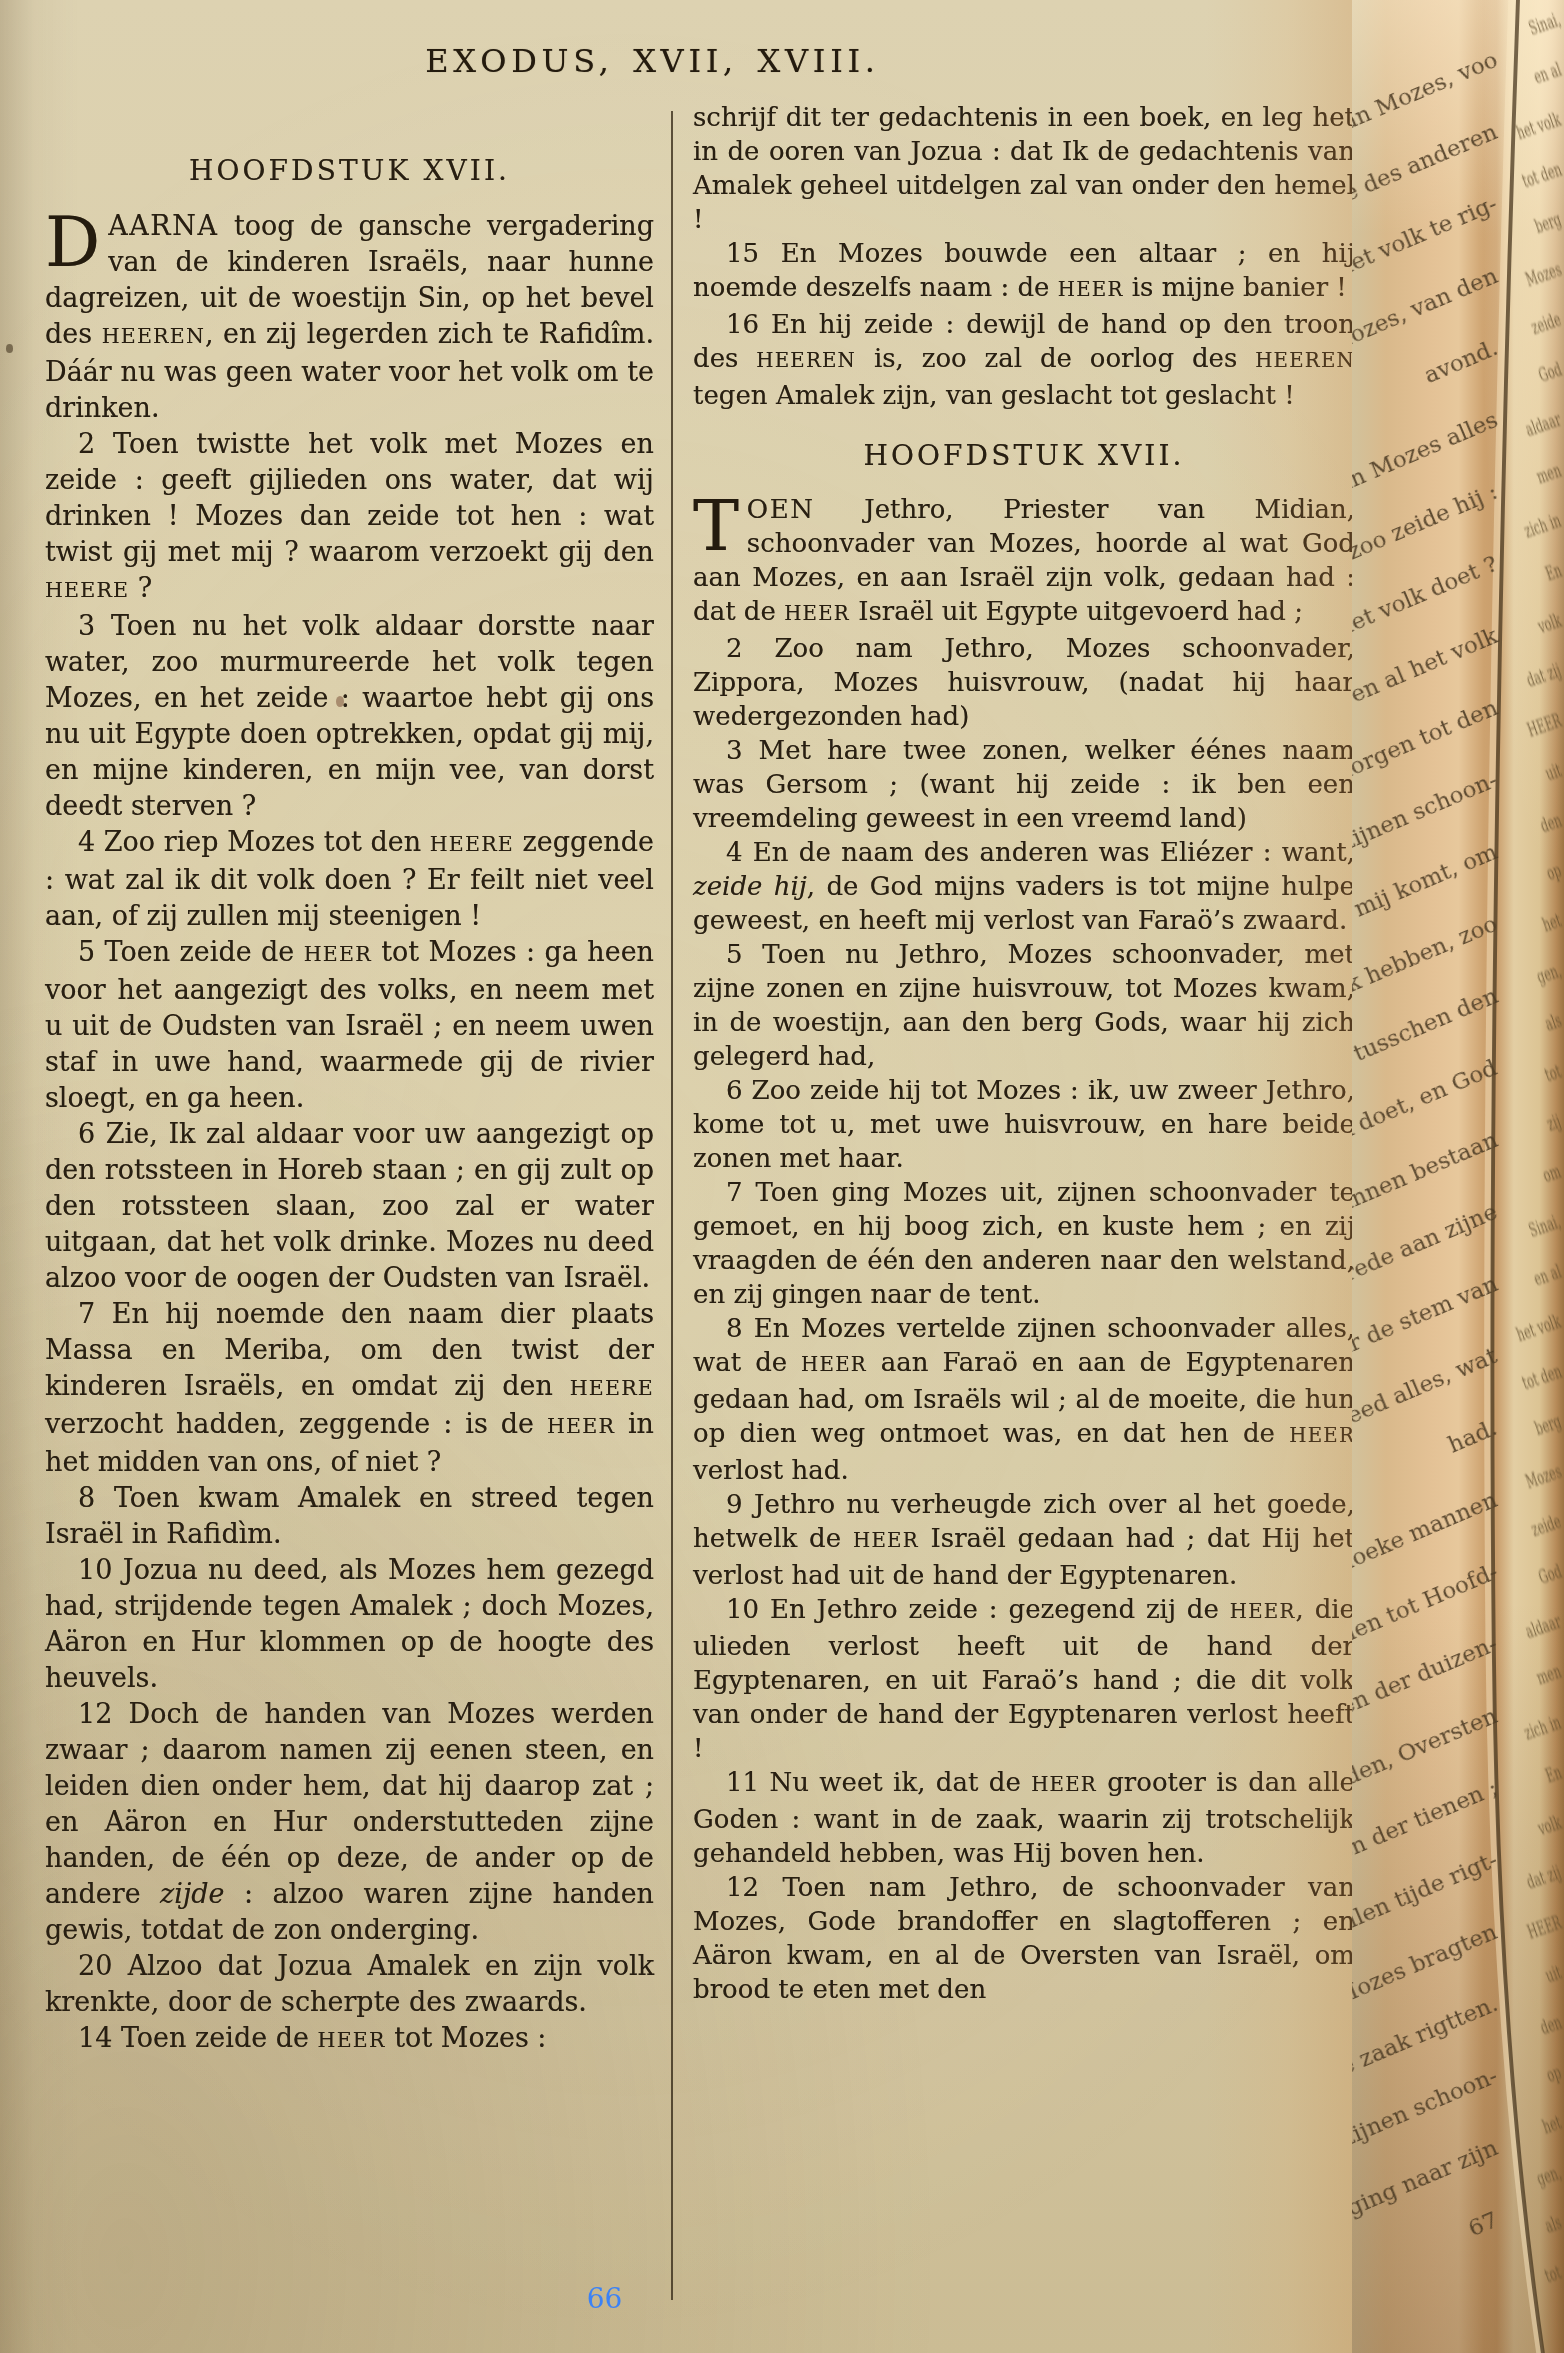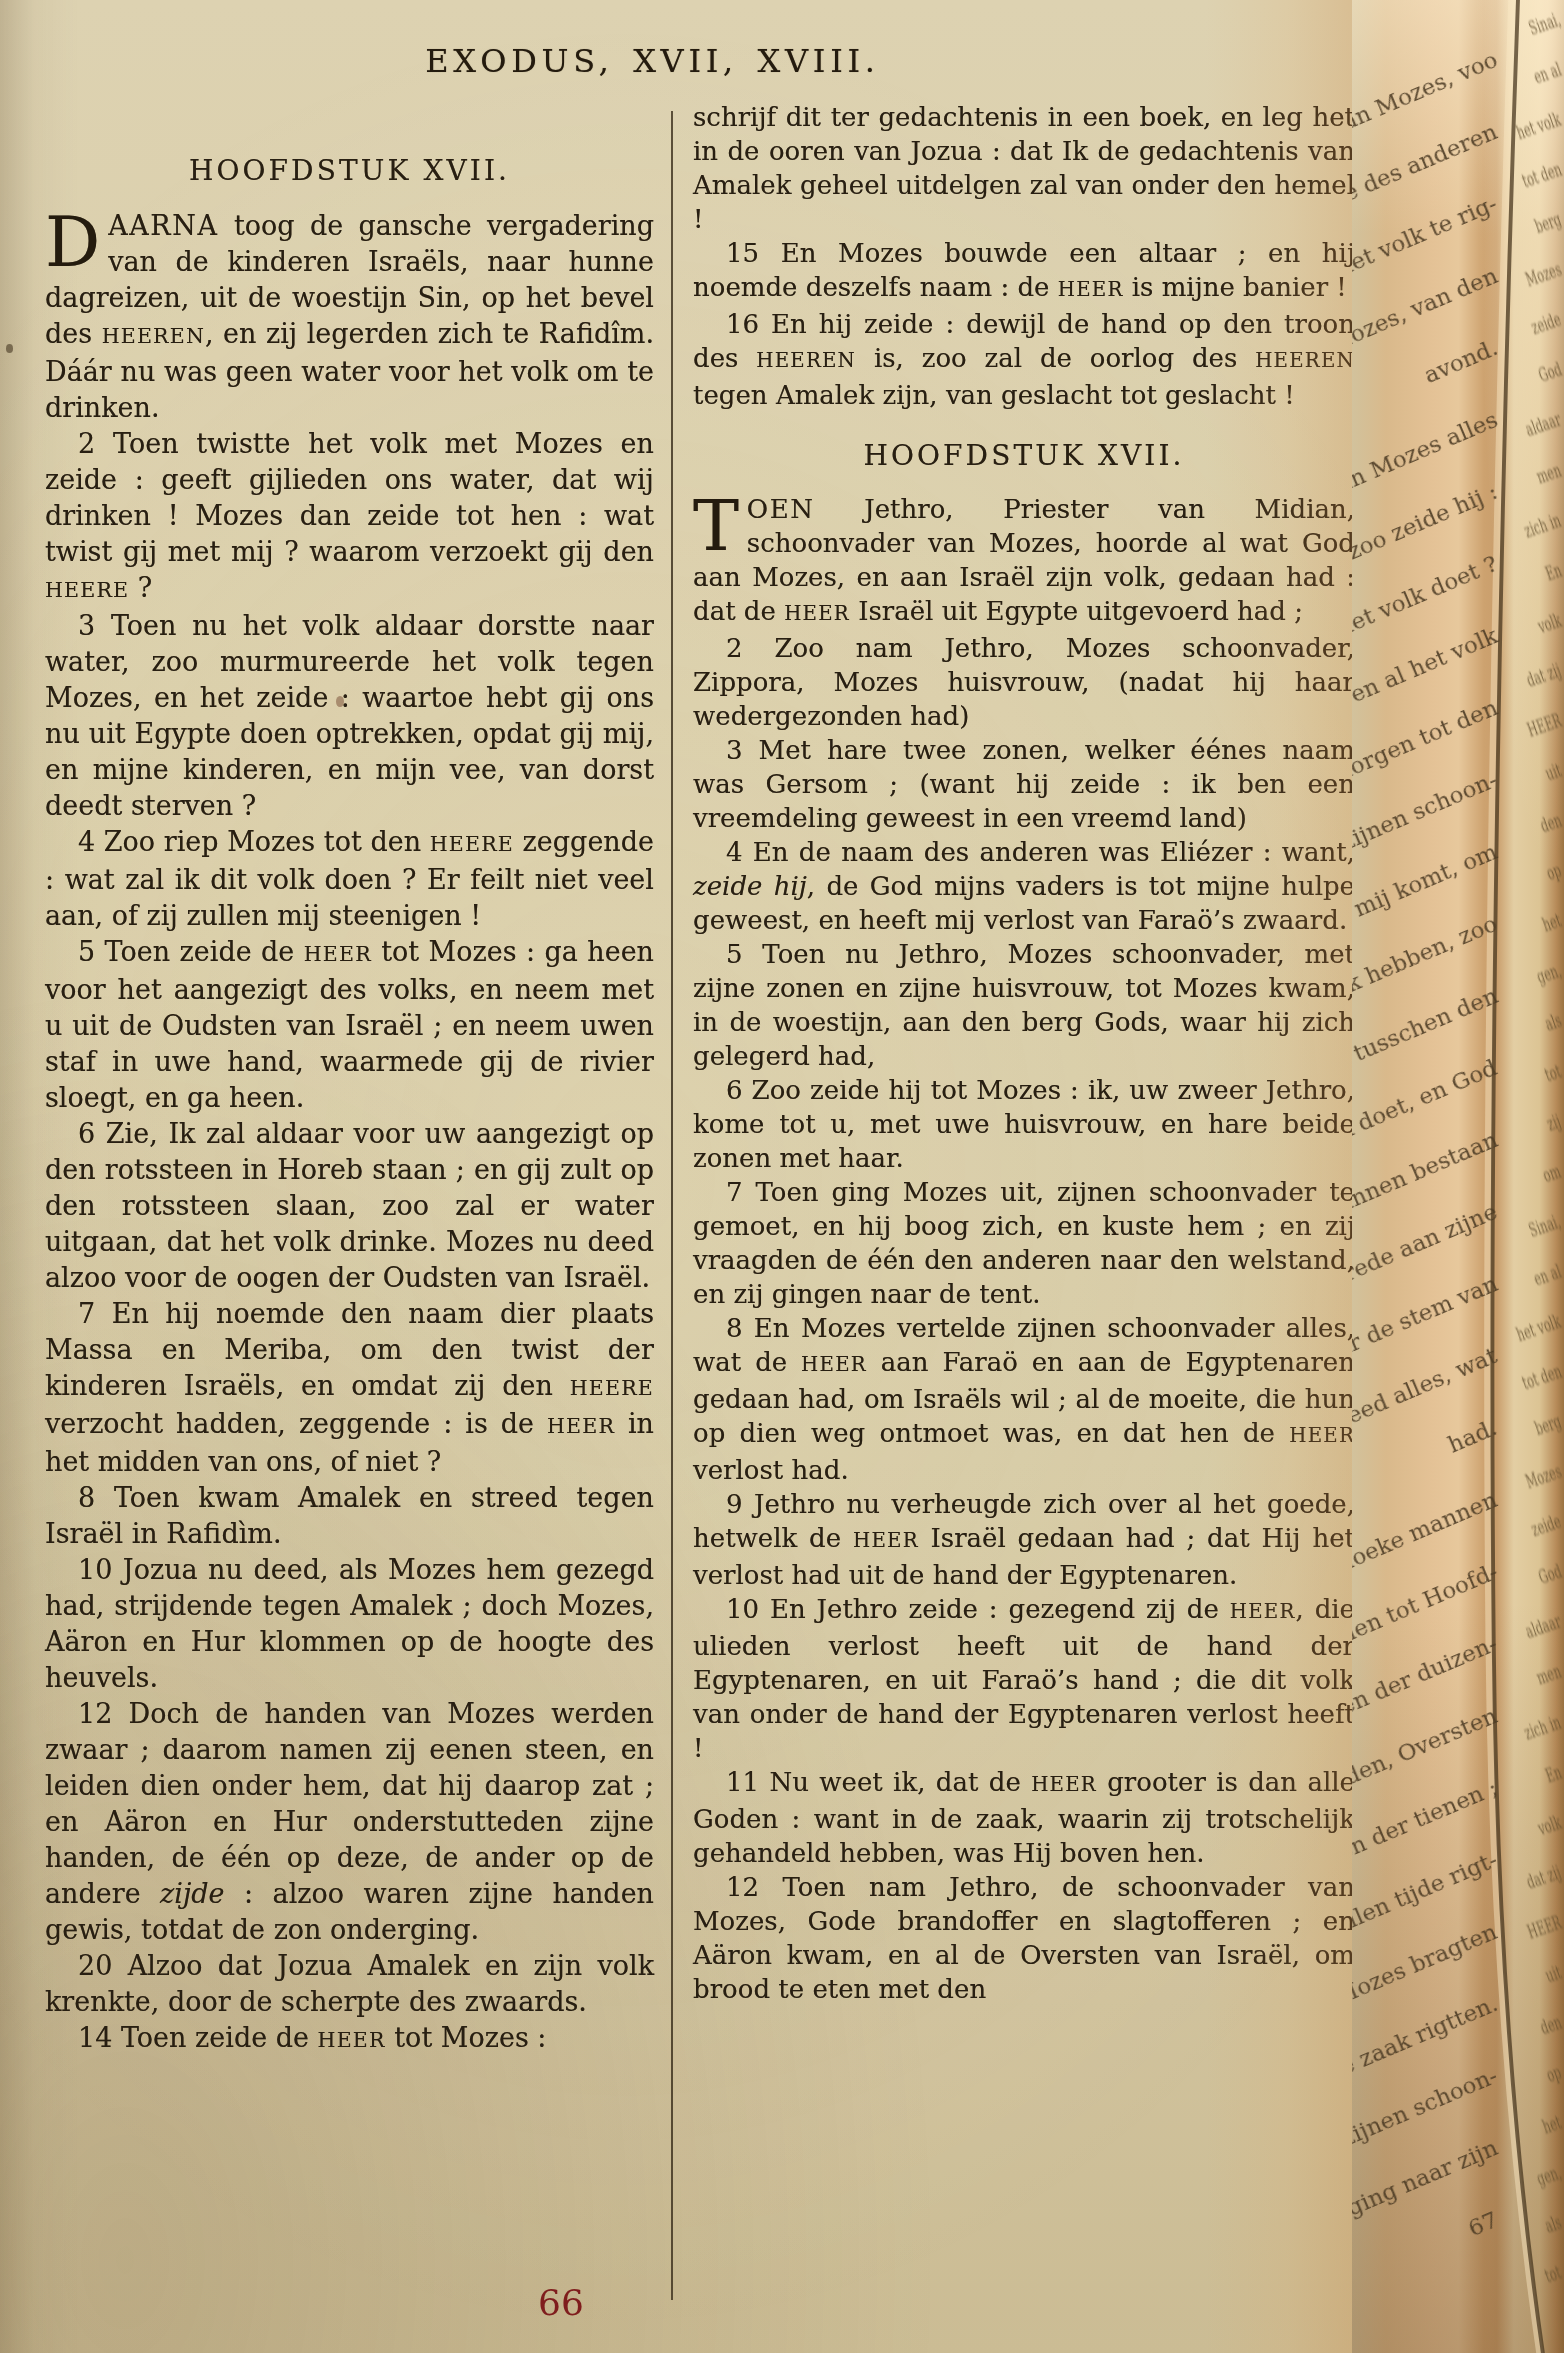--- a/index.html
+++ b/index.html
@@ -14,22 +14,22 @@
       linear-gradient(180deg,#ddd2b1 0%, #dacea9 30%, #d6caa4 62%, #d0c29c 85%, #cbbc94 100%);
   }
   .speck{position:absolute;background:#3a2c18;border-radius:50%;opacity:.55;}
 
   #runhead{
     position:absolute;top:42px;left:0;width:1305px;text-align:center;
     font-size:32px;letter-spacing:4.7px;word-spacing:4.7px;color:#241b0e;
     text-shadow:0 0 0.8px rgba(40,30,15,.5);
   }
   #pagenum{
-    position:absolute;top:2282px;left:538px;width:133px;text-align:left;
-    font-size:36px;color:#7f1d1d;
+    position:absolute;top:2282px;left:538px;width:133px;text-align:center;
+    font-size:28px;color:#3b82f6;
   }
   .divider{
     position:absolute;left:671px;top:111px;width:2.3px;height:2189px;
     background:linear-gradient(180deg,#3a2e1b,#2e2414 50%,#3a2e1b);opacity:.8;
   }
   .column{position:absolute;text-align:justify;text-shadow:0 0 0.5px rgba(40,30,15,.55);}
   #left-col{left:45px;top:153px;width:609px;font-size:27px;line-height:36px;}
   #right-col{left:693px;top:100px;width:662px;font-size:26px;line-height:34px;}
 
   .chapter{

